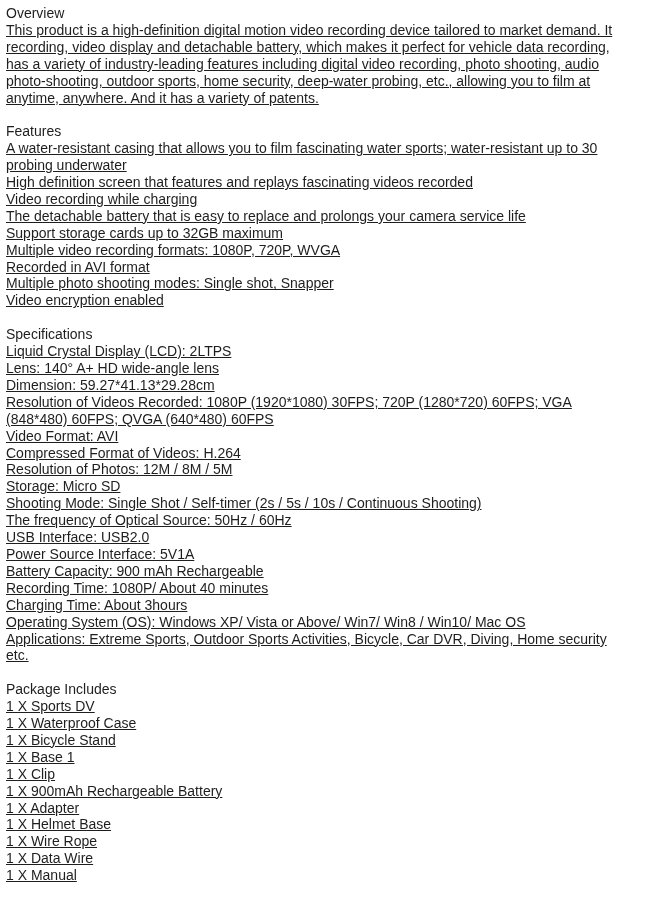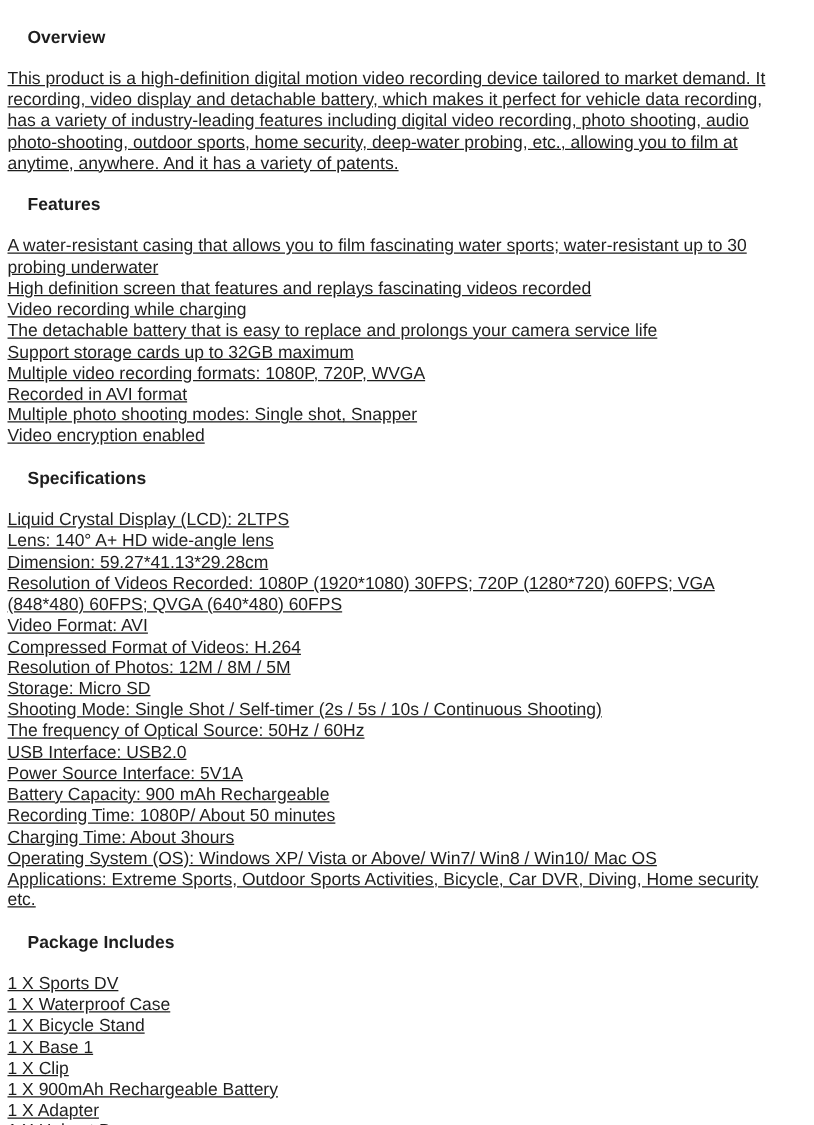--- a/index.html
+++ b/index.html
@@ -20,22 +20,22 @@
     line-height: 16.9px;
   }
   .sec {
     margin: 0 0 16.9px 0;
   }
   .sec:last-child {
     margin-bottom: 0;
   }
   .heading {
     font-size: 14px;
-    font-weight: bold;
-    margin: 16px;
+    font-weight: normal;
+    margin: 0;
     line-height: 16.9px;
   }
   .line {
     white-space: nowrap;
     text-decoration: underline;
   }
 </style>
 </head>
 <body style="background: rgb(255, 255, 255); color: rgb(30, 30, 30);">
 
@@ -72,33 +72,34 @@
       <div class="line">(848*480) 60FPS; QVGA (640*480) 60FPS</div>
       <div class="line">Video Format: AVI</div>
       <div class="line">Compressed Format of Videos: H.264</div>
       <div class="line">Resolution of Photos: 12M / 8M / 5M</div>
       <div class="line">Storage: Micro SD</div>
       <div class="line">Shooting Mode: Single Shot / Self-timer (2s / 5s / 10s / Continuous Shooting)</div>
       <div class="line">The frequency of Optical Source: 50Hz / 60Hz</div>
       <div class="line">USB Interface: USB2.0</div>
       <div class="line">Power Source Interface: 5V1A</div>
       <div class="line">Battery Capacity: 900 mAh Rechargeable</div>
-      <div class="line">Recording Time: 1080P/ About 50 minutes</div>
+      <div class="line">Recording Time: 1080P/ About 40 minutes</div>
       <div class="line">Charging Time: About 3hours</div>
       <div class="line">Operating System (OS): Windows XP/ Vista or Above/ Win7/ Win8 / Win10/ Mac OS</div>
       <div class="line">Applications: Extreme Sports, Outdoor Sports Activities, Bicycle, Car DVR, Diving, Home security</div>
       <div class="line">etc.</div>
     </section>
 
   <section class="sec">
     <h2 class="heading">Package Includes</h2>
   <div class="line">1 X Sports DV</div>
       <div class="line">1 X Waterproof Case</div>
       <div class="line">1 X Bicycle Stand</div>
       <div class="line">1 X Base 1</div>
       <div class="line">1 X Clip</div>
       <div class="line">1 X 900mAh Rechargeable Battery</div>
       <div class="line">1 X Adapter</div>
       <div class="line">1 X Helmet Base</div>
       <div class="line">1 X Wire Rope</div>
+      <div class="line">1 X Data Wire</div>
       <div class="line">1 X Manual</div>
     </section>
 </div>
 
 </body></html>

